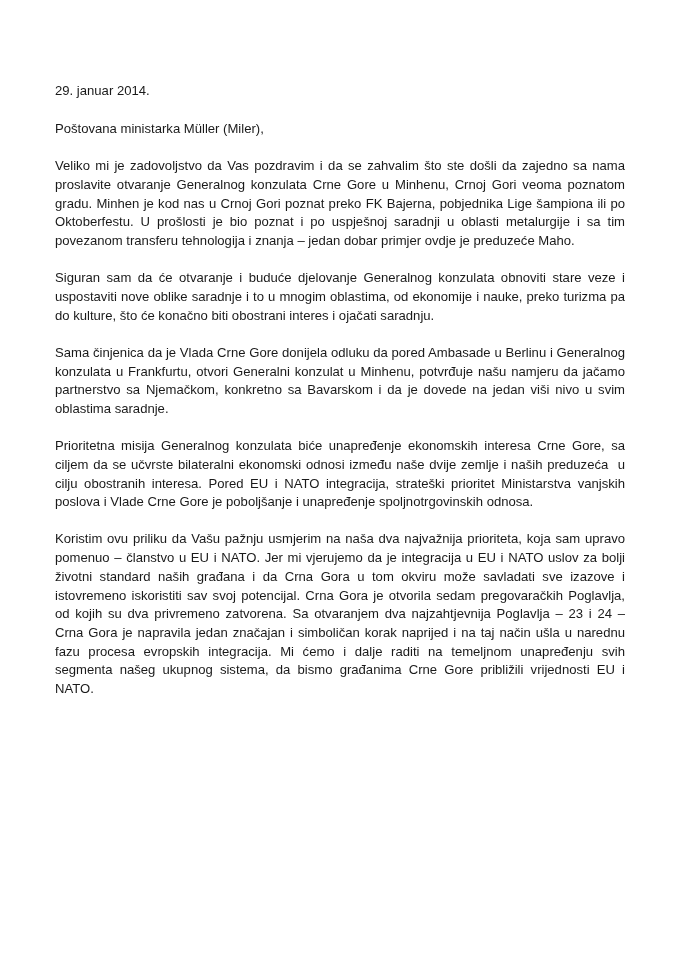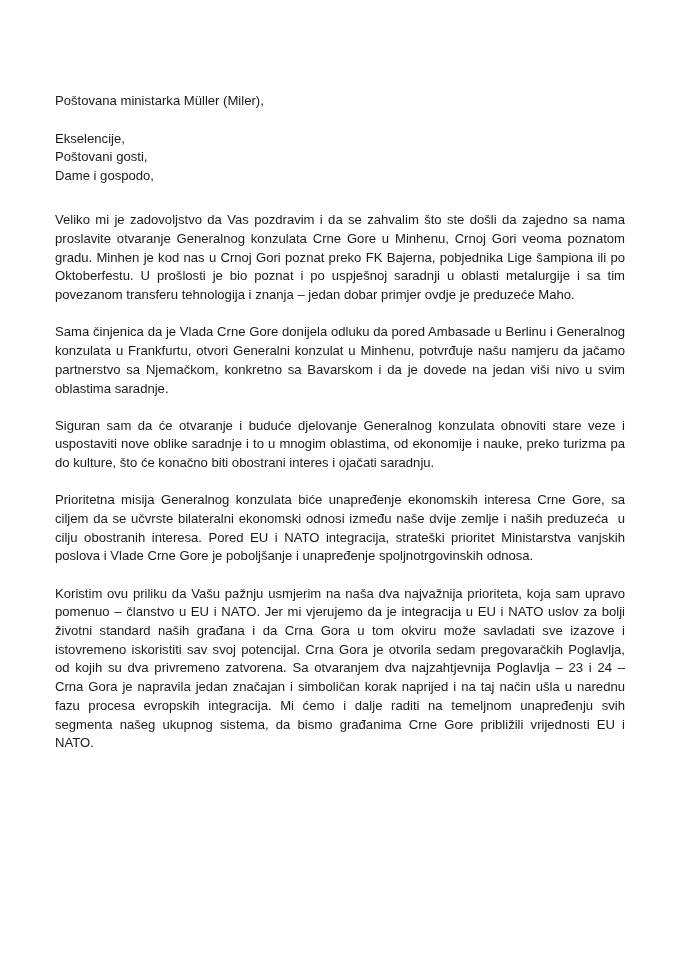--- a/index.html
+++ b/index.html
@@ -57,31 +57,29 @@
   .bold-name {
     font-weight: normal;
   }
 </style>
 </head>
 <body>
 
 <div class="page">
   <div class="doc-body">
 
+    <p class="date-line">29. januar 2014.</p>
 
     <p class="salutation">Poštovana ministarka Müller (Miler),</p>
 
-    <p class="addressees">Ekselencije,
-Poštovani gosti,
-Dame i gospodo,</p>
 
     <p class="para"><span>Veliko mi je zadovoljstvo da Vas pozdravim i da se zahvalim što ste došli da zajedno sa nama proslavite otvaranje Generalnog konzulata Crne Gore u Minhenu, Crnoj Gori veoma poznatom gradu. Minhen je kod nas u Crnoj Gori poznat preko FK Bajerna, pobjednika Lige šampiona ili po Oktoberfestu. U prošlosti je bio poznat i po uspješnoj saradnji u oblasti metalurgije i sa tim povezanom transferu tehnologija i znanja – jedan dobar primjer ovdje je preduzeće </span><b class="bold-name">Maho</b><span>.</span></p>
 
+    <p class="para">Siguran sam da će otvaranje i buduće djelovanje Generalnog konzulata obnoviti stare veze i uspostaviti nove oblike saradnje i to u mnogim oblastima, od ekonomije i nauke, preko turizma pa do kulture, što će konačno biti obostrani interes i ojačati saradnju.</p>
+
     <p class="para">Sama činjenica da je Vlada Crne Gore donijela odluku da pored Ambasade u Berlinu i Generalnog konzulata u Frankfurtu, otvori Generalni konzulat u Minhenu, potvrđuje našu namjeru da jačamo partnerstvo sa Njemačkom, konkretno sa Bavarskom i da je dovede na jedan viši nivo u svim oblastima saradnje.</p>
-
-    <p class="para">Siguran sam da će otvaranje i buduće djelovanje Generalnog konzulata obnoviti stare veze i uspostaviti nove oblike saradnje i to u mnogim oblastima, od ekonomije i nauke, preko turizma pa do kulture, što će konačno biti obostrani interes i ojačati saradnju.</p>
 
     <p class="para">Prioritetna misija Generalnog konzulata biće unapređenje ekonomskih interesa Crne Gore, sa ciljem da se učvrste bilateralni ekonomski odnosi između naše dvije zemlje i naših preduzeća  u cilju obostranih interesa. Pored EU i NATO integracija, strateški prioritet Ministarstva vanjskih poslova i Vlade Crne Gore je poboljšanje i unapređenje spoljnotrgovinskih odnosa.</p>
 
     <p class="para">Koristim ovu priliku da Vašu pažnju usmjerim na naša dva najvažnija prioriteta, koja sam upravo pomenuo – članstvo u EU i NATO. Jer mi vjerujemo da je integracija u EU i NATO uslov za bolji životni standard naših građana i da Crna Gora u tom okviru može savladati sve izazove i istovremeno iskoristiti sav svoj potencijal. Crna Gora je otvorila sedam pregovaračkih Poglavlja, od kojih su dva privremeno zatvorena. Sa otvaranjem dva najzahtjevnija Poglavlja – 23 i 24 – Crna Gora je napravila jedan značajan i simboličan korak naprijed i na taj način ušla u narednu fazu procesa evropskih integracija. Mi ćemo i dalje raditi na temeljnom unapređenju svih segmenta našeg ukupnog sistema, da bismo građanima Crne Gore približili vrijednosti EU i NATO.</p>
 
   </div>
 </div>
 
 </body></html>

